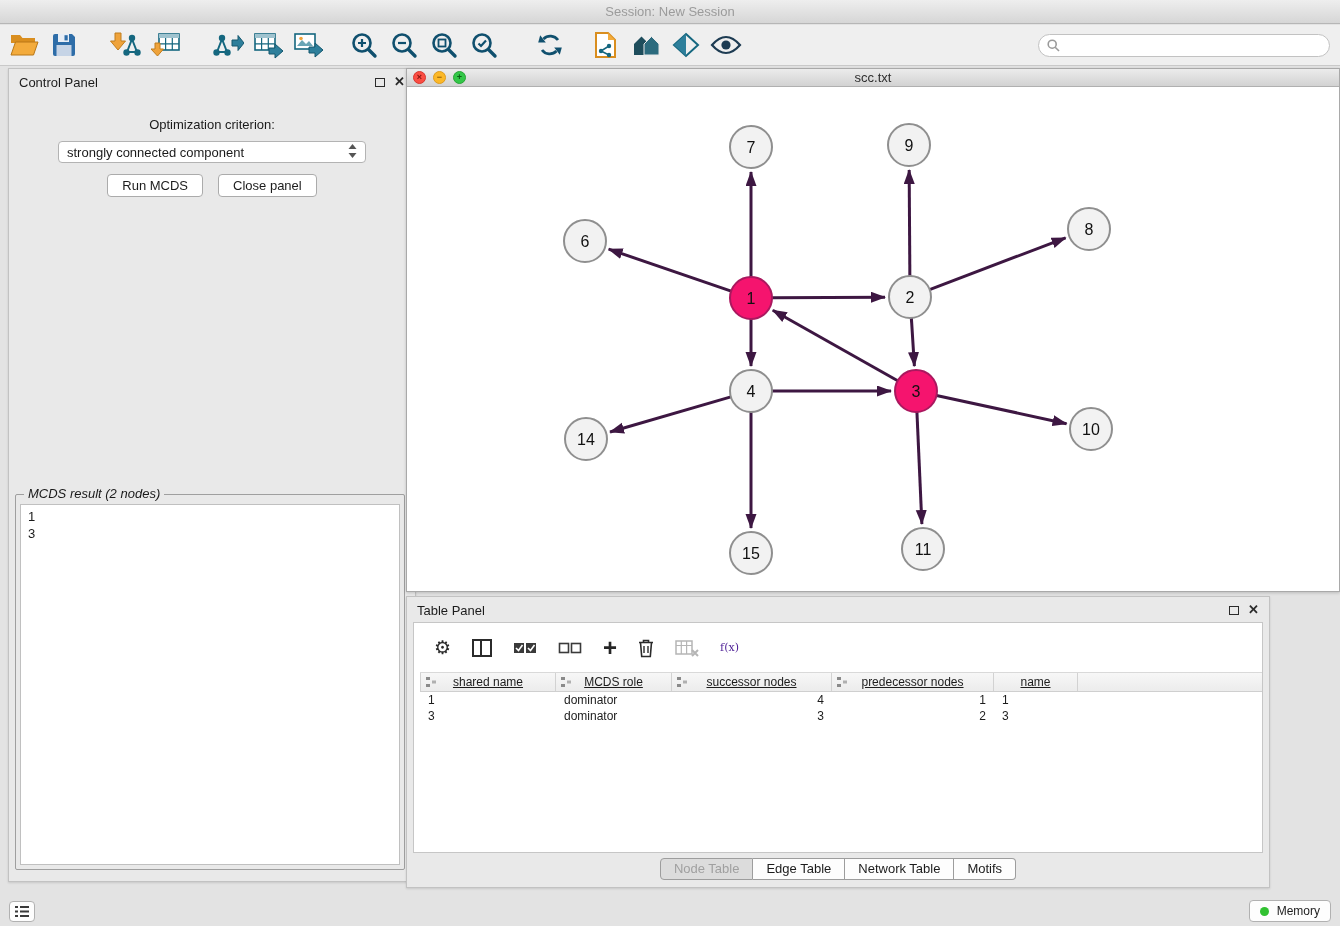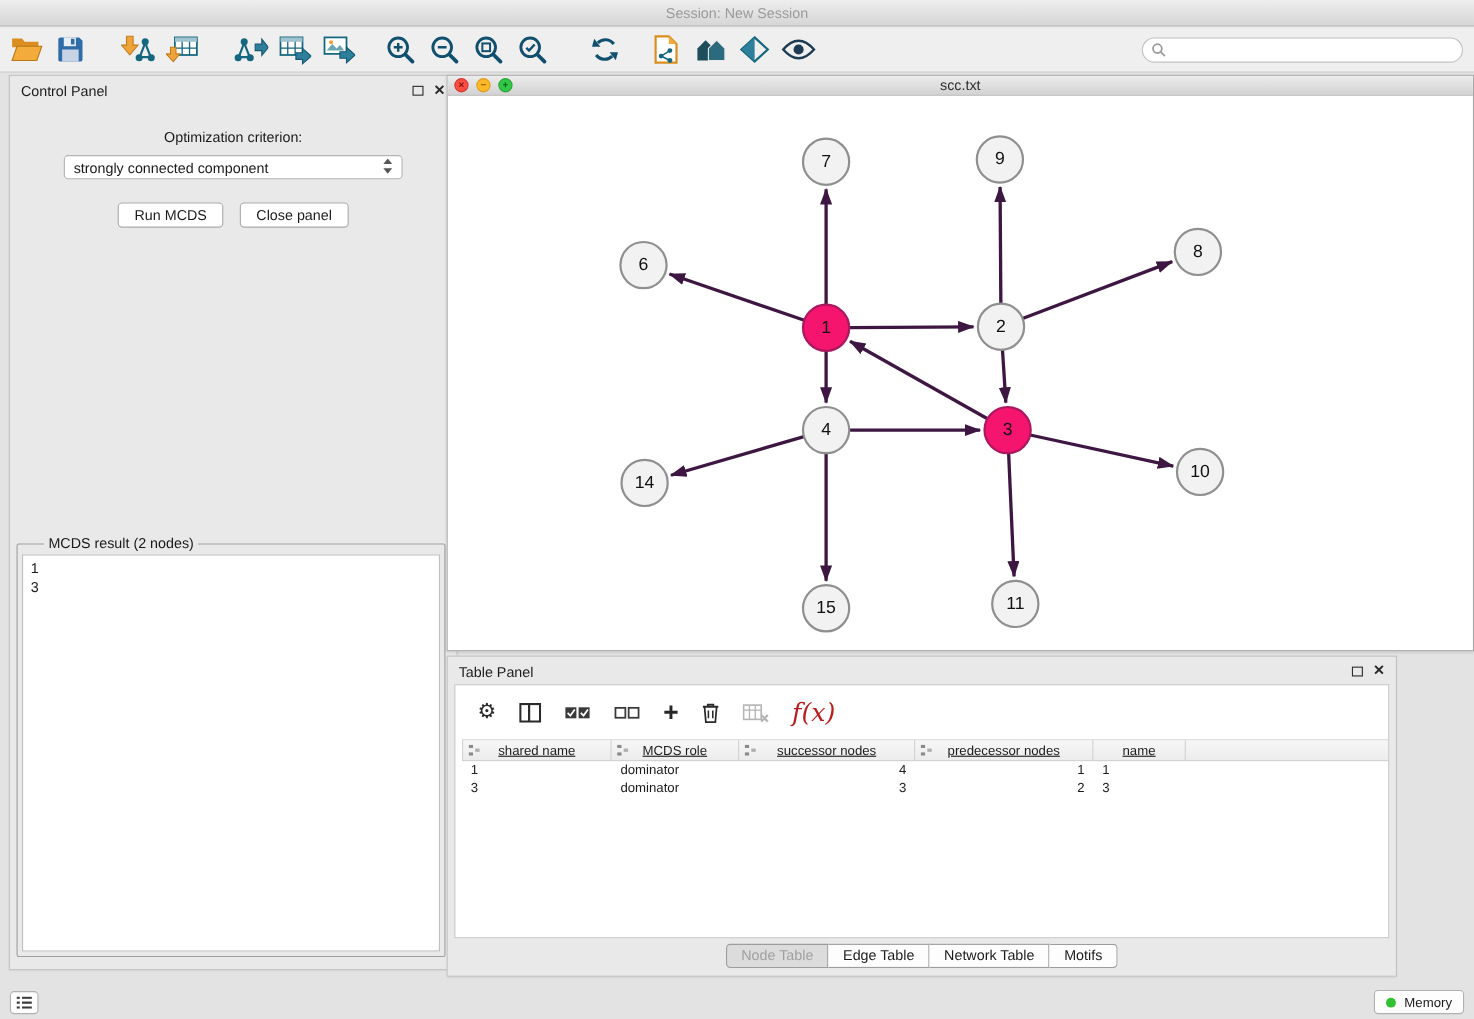--- a/index.html
+++ b/index.html
@@ -33,26 +33,26 @@
   .cp-tabs { display:flex; justify-content:center; margin-top:7px; }
   .seg { border:1px solid #9d9d9d; border-left:none; background:#fdfdfd; padding:2px 13px;
     font-size:13px; line-height:16px; color:#1c1c1c; }
   .seg:first-child { border-left:1px solid #9d9d9d; border-radius:4px 0 0 4px; }
   .seg:last-child { border-radius:0 4px 4px 0; }
   .seg.active { background:#dcdcdc; color:#a0a0a0; }
   .cp-opt-label { margin-top:22px; text-align:center; font-size:13px; }
   .cp-select { width:308px; height:22px; margin:9px auto 0; background:#fff; border:1px solid #b3b3b3;
     border-radius:4px; display:flex; align-items:center; padding:0 8px; font-size:13px; }
   .stepper { margin-left:auto; }
-  .cp-buttons { margin-top:21px; display:flex; justify-content:center; gap:15px; }
+  .cp-buttons { margin-top:11px; display:flex; justify-content:center; gap:15px; }
   .btn { background:#fff; border:1px solid #ababab; border-radius:4px; padding:3px 14px;
     font-size:13px; color:#1c1c1c; }
   .cp-result { position:absolute; left:6px; right:10px; top:425px; bottom:11px;
     border:1px solid #9f9f9f; border-radius:2px; }
-  .cp-result-legend { position:absolute; top:-9px; left:24px; background:#e9e9e9; padding:0 4px; font-size:13px; }
+  .cp-result-legend { position:absolute; top:-9px; left:8px; background:#e9e9e9; padding:0 4px; font-size:13px;font-style:italic; }
   .cp-result-box { position:absolute; left:4px; right:4px; top:9px; bottom:4px; background:#fff;
     border:1px solid #c0c0c0; padding:3px 7px; font-size:13px; line-height:17px; overflow:auto; }
 
   
   .network-window { position:absolute; left:406px; top:68px; width:934px; height:524px;
     background:#fff; border:1px solid #a9a9a9; box-shadow:0 1px 3px rgba(0,0,0,0.18); }
   .nw-titlebar { height:18px; background:linear-gradient(#ececec,#d2d2d2); border-bottom:1px solid #b0b0b0;
     position:relative; text-align:center; line-height:18px; font-size:13px; color:#2e2e2e; }
   .traffic { position:absolute; left:6px; top:2px; display:flex; gap:7px; }
   .tl { width:13px; height:13px; border-radius:50%; font-size:9px; line-height:11px; text-align:center;
@@ -65,21 +65,21 @@
 
   
   .table-panel { position:absolute; left:406px; top:596px; width:864px; height:292px;
     background:#e9e9e9; border:1px solid #c2c2c2; box-shadow:0 1px 2px rgba(0,0,0,0.12); }
   .tp-body { position:absolute; left:6px; right:6px; top:25px; height:231px; background:#fff;
     border:1px solid #c6c6c6; overflow:hidden; }
   .tp-toolbar { height:49px; display:flex; align-items:center; gap:21px; padding-left:20px; }
   .tp-ic { display:flex; align-items:center; justify-content:center; }
   .gear-glyph { font-size:19px; color:#2b2b2b; line-height:19px; }
   .plus-glyph { font-size:24px; font-weight:bold; color:#262626; line-height:20px; }
-  .fx-glyph { font-family:"DejaVu Serif", serif; font-style:italic; color:#b91c1c; font-size:23px; }
+  .fx-glyph { font-family:"DejaVu Serif", serif; color:#4c1d95; font-size:11px; }
   .thead { display:flex; background:linear-gradient(#f7f7f7,#ececec); border-top:1px solid #d9d9d9;
     border-bottom:1px solid #cfcfcf; margin-left:6px; }
   .th { position:relative; display:flex; align-items:center; justify-content:center; height:18px;
     border-right:1px solid #d2d2d2; font-size:12px; color:#1c1c1c;text-decoration:underline; }
   .th:first-child { border-left:1px solid #d2d2d2; }
   .sort-ic { position:absolute; left:5px; top:4px; }
   .trow { display:flex; margin-left:6px; }
   .td { height:16px; line-height:16px; padding:0 8px; font-size:12px; color:#1c1c1c; }
   .al-r { text-align:right; } .al-l { text-align:left; }
   .tp-tabs { position:absolute; bottom:7px; left:0; right:0; display:flex; justify-content:center; }

